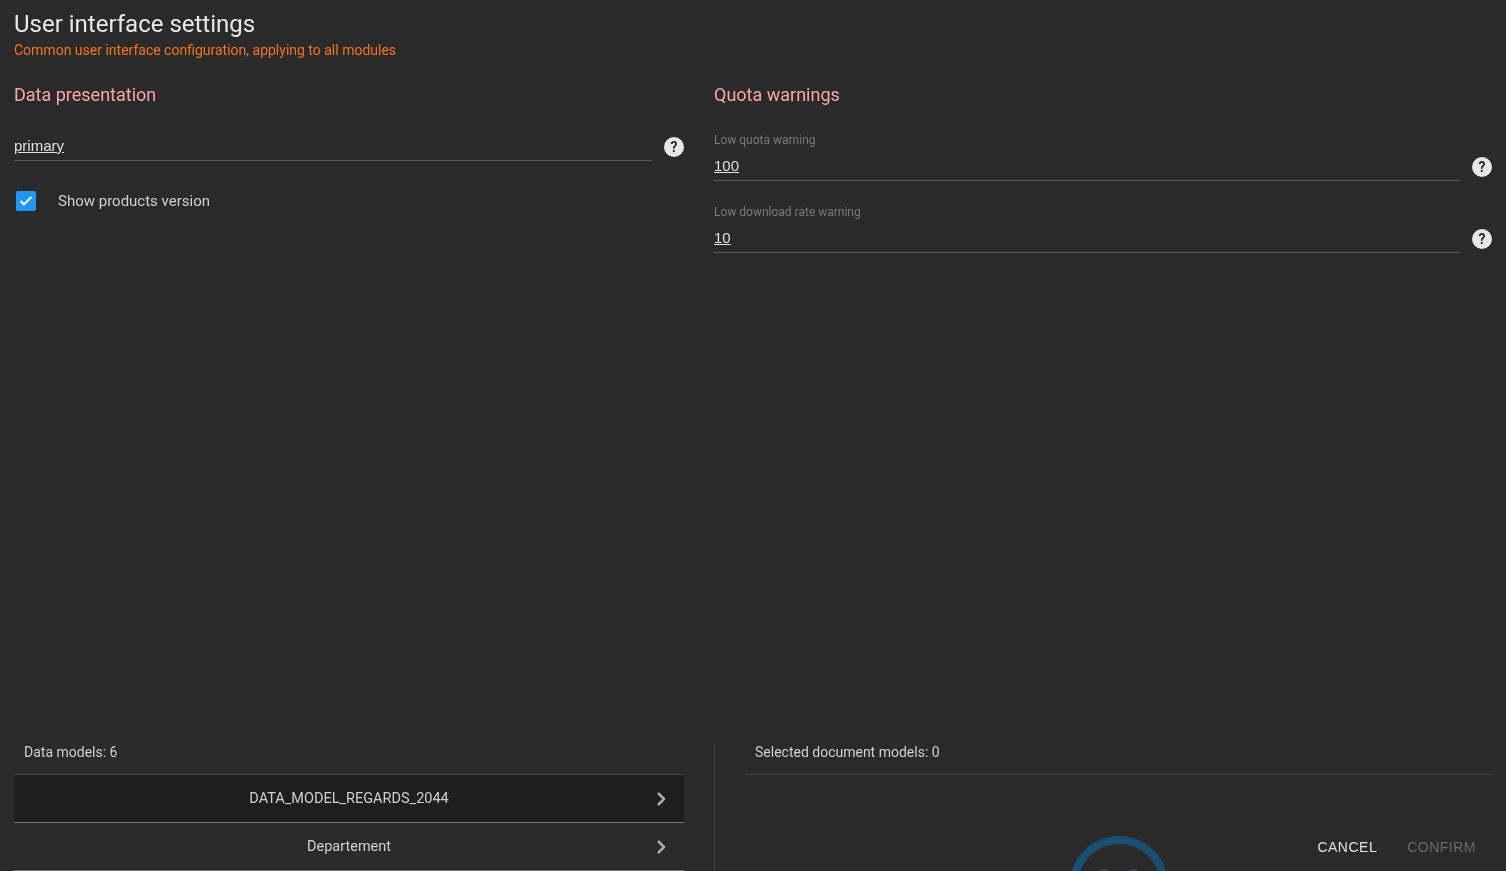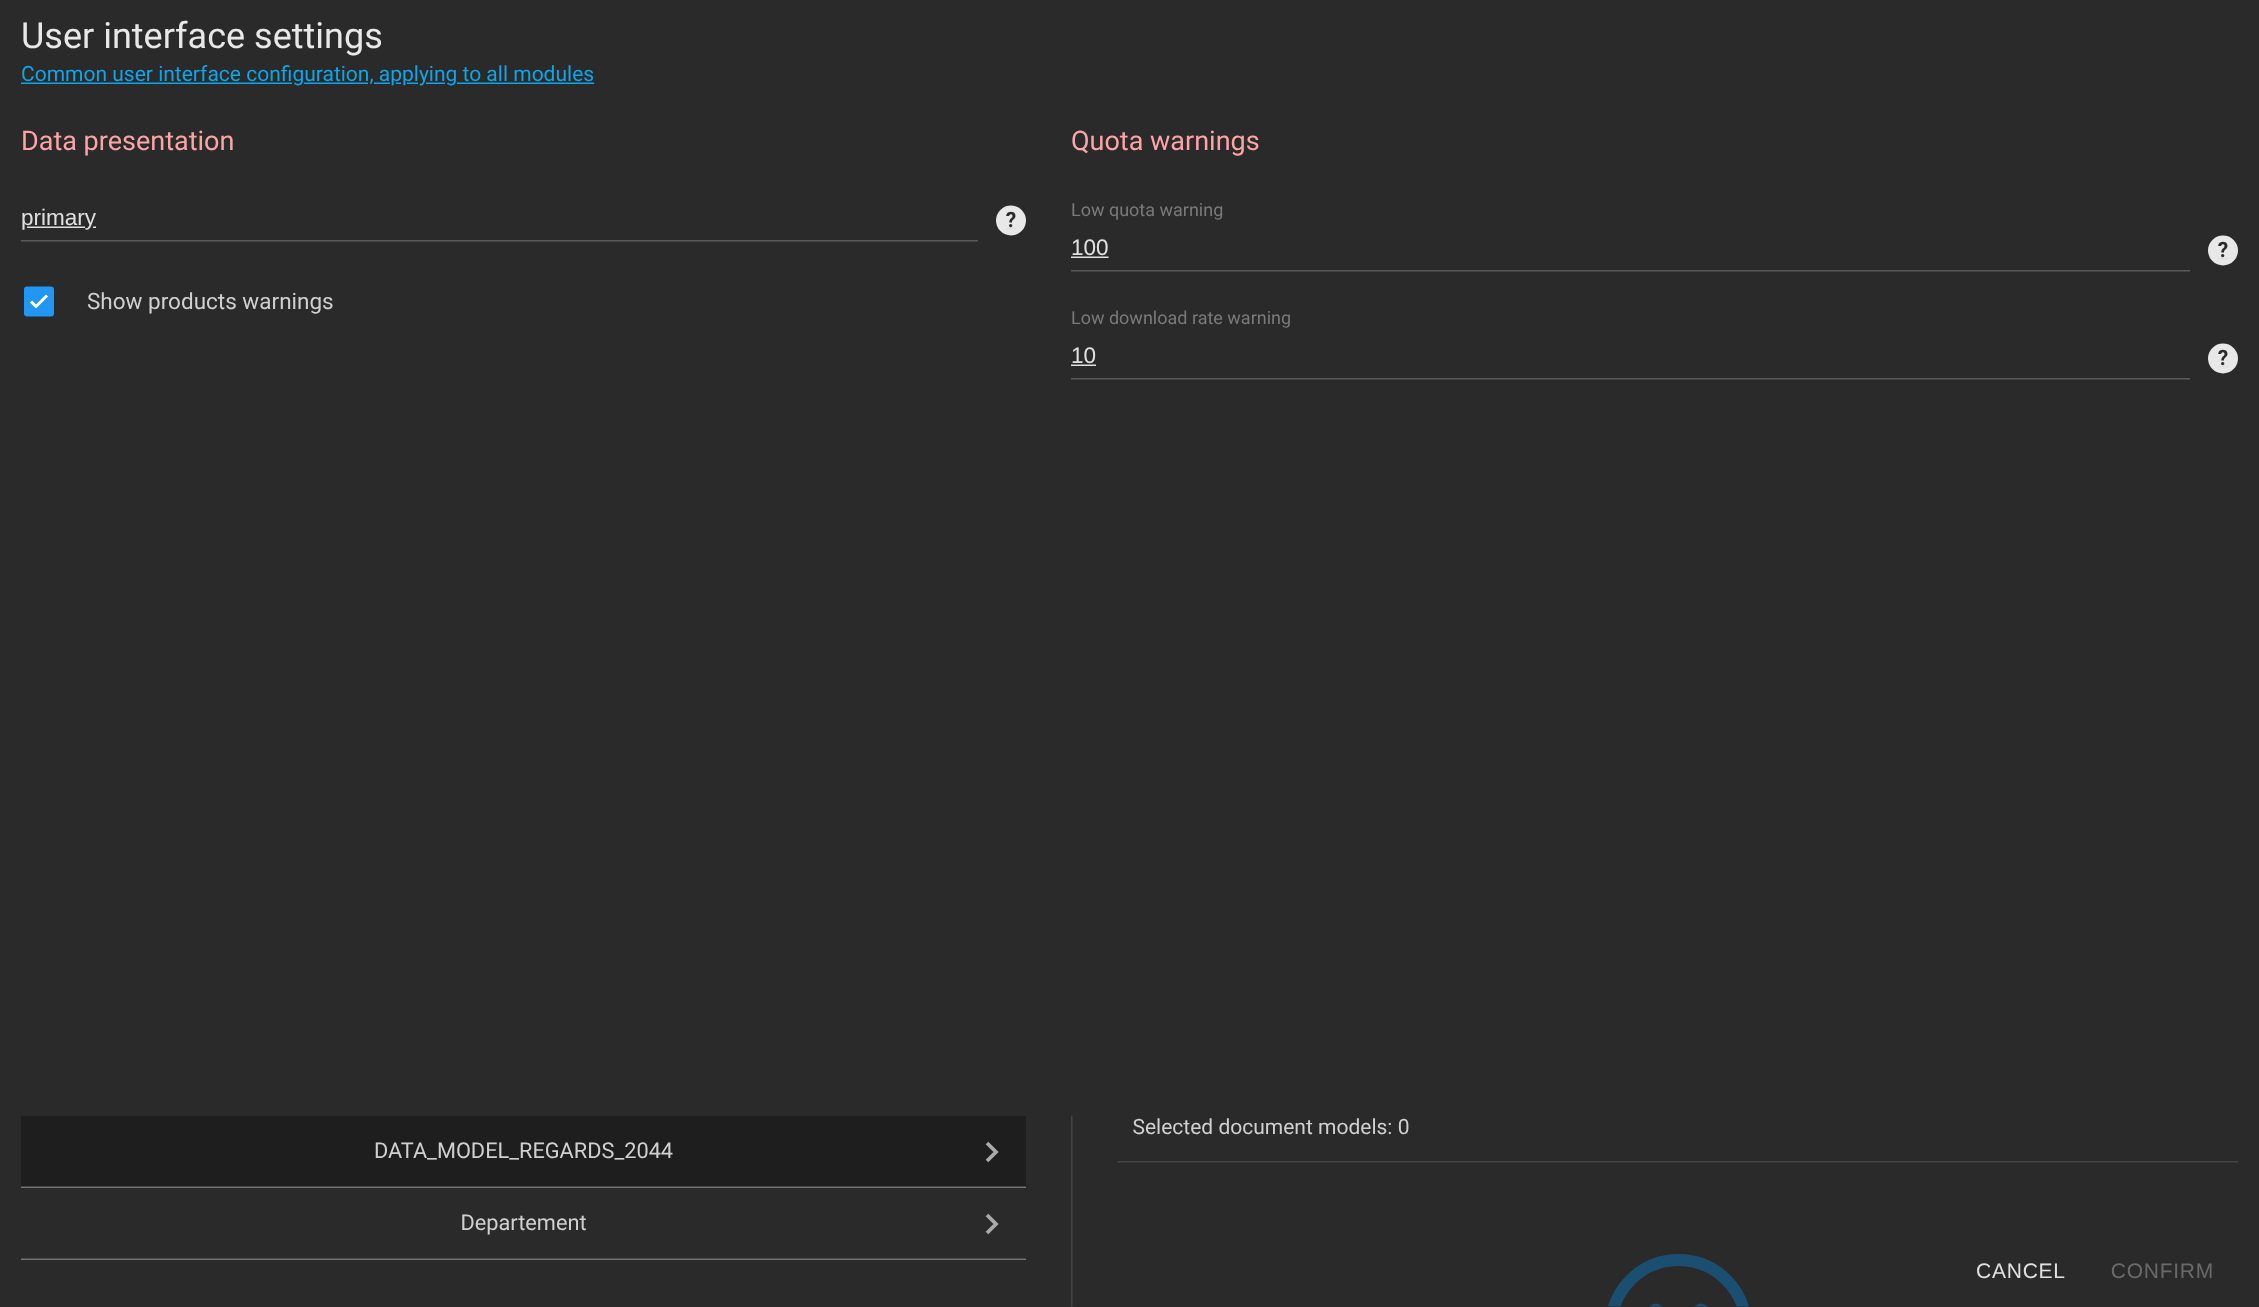--- a/index.html
+++ b/index.html
@@ -7,21 +7,21 @@
       width: 1506px;
       height: 871px;
       background: #2a2a2a;
       font-family: -apple-system, BlinkMacSystemFont, "Segoe UI", Roboto, Arial, sans-serif;
       color: #e0e0e0;
       overflow: hidden;
       position: relative;
     }
     .header { padding: 10px 14px 6px; }
     .header h1 { font-size: 24px; font-weight: 400; color: #e8e8e8; }
-    .header p { font-size: 14px; color: #0ea5e9; margin-top: 4px; text-decoration: underline; }
+    .header p { font-size: 14px; color: #f97316; margin-top: 4px; }
 
     .content {
       display: flex;
       padding: 20px 14px 0;
       gap: 0;
     }
     .col-left { width: 700px; padding-right: 30px; }
     .col-right { flex: 1; border-left: 1px solid #444; padding-left: 20px; min-height: 660px; position: relative; }
     .col-right.noborder { border: none; padding-left: 0; }
 
@@ -150,21 +150,21 @@
         <span class="help-icon">?</span>
       </div>
     </div>
 
     <div class="checkbox-row">
       <span class="checkbox">
         <svg viewBox="0 0 24 24">
             <polyline points="4 12 9 17 20 6"></polyline>
           </svg>
       </span>
-      <span class="checkbox-label">Show products warnings</span>
+      <span class="checkbox-label">Show products version</span>
     </div>
 
   </div>
 
   <div class="col-right noborder" style="border:none;">
     <h2 class="section-title">Quota warnings</h2>
 
     <div class="field">
       <label class="field-label">Low quota warning</label>
       <div class="field-row">
@@ -178,20 +178,21 @@
       <div class="field-row">
         <input class="text-input" type="text" value="10" style="">
         <span class="help-icon">?</span>
       </div>
     </div>
   </div>
 </div>
 
 <div class="models-area" style="padding: 0 14px;">
   <div class="models-left">
+    <div class="list-header">Data models: 6</div>
 
     <div class="model-row dark">
       <span>DATA_MODEL_REGARDS_2044</span>
       <span class="chev"><svg viewBox="0 0 10 16">
             <polyline points="2 2 8 8 2 14"></polyline>
           </svg></span>
     </div>
     <div class="model-row">
       <span>Departement</span>
       <span class="chev"><svg viewBox="0 0 10 16">

